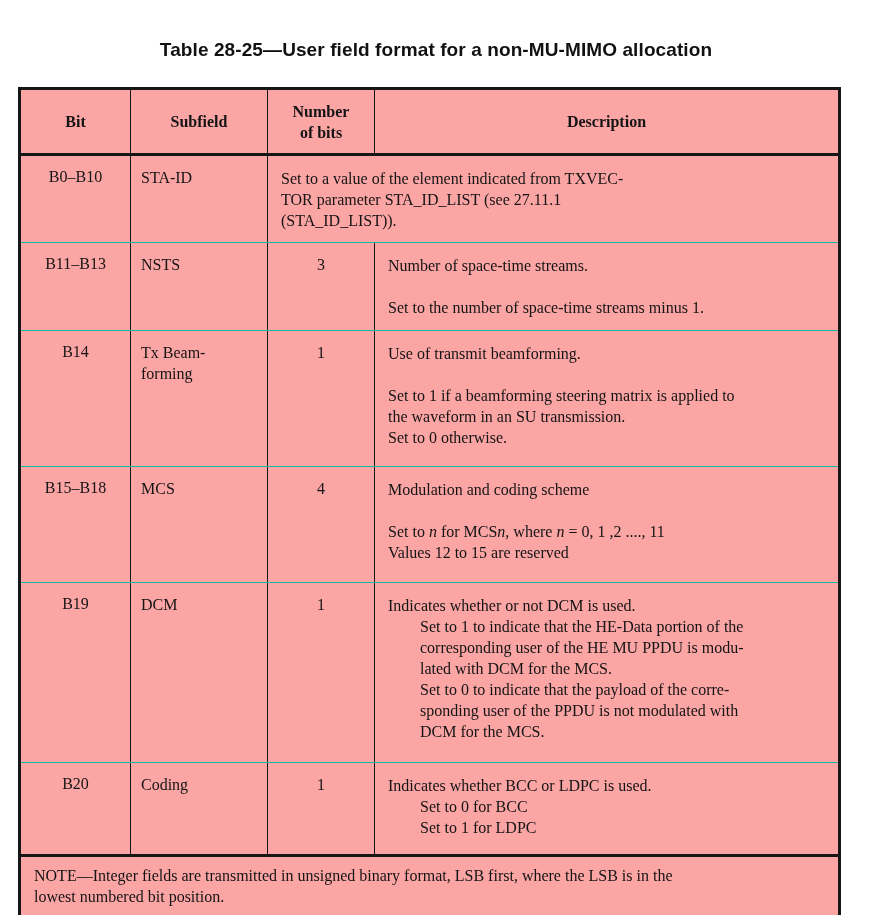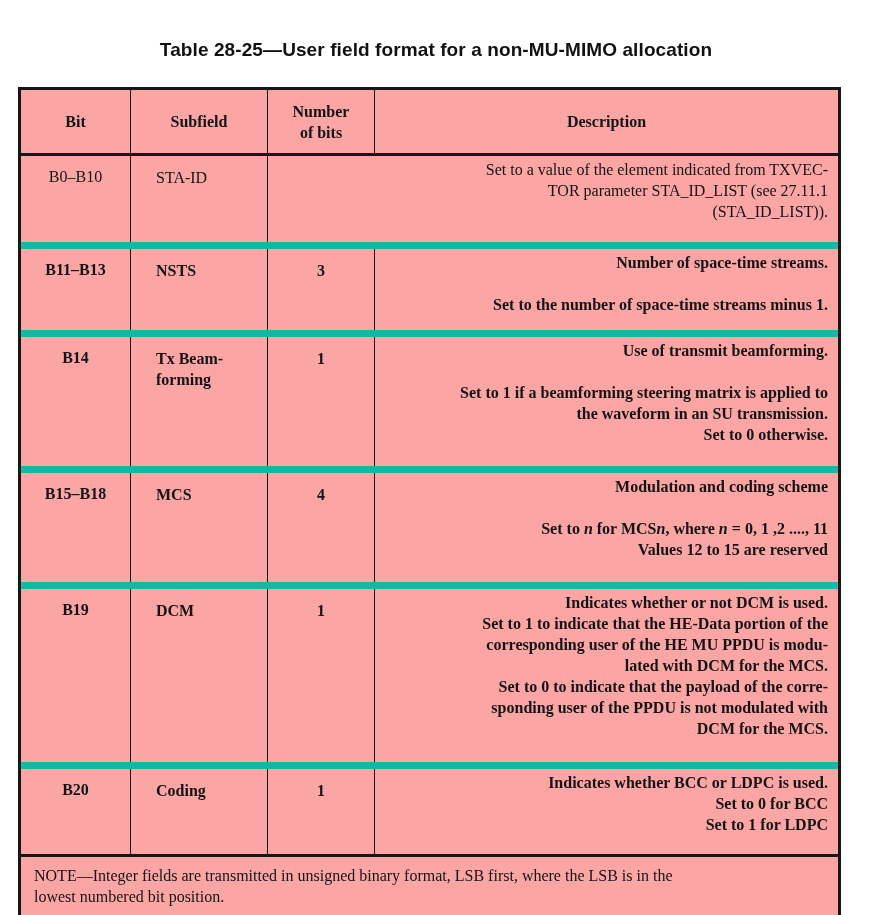--- a/index.html
+++ b/index.html
@@ -26,32 +26,32 @@
   .table {
     position: absolute;
     left: 18px;
     top: 60px;
     width: 823px;
     border: 3px solid #161616;
     background: #fca5a5;
   }
   .trow { display: flex; align-items: stretch; }
   .header-row { border-bottom: 3px solid #161616; height: 66px; }
-  .body-row + .body-row { border-top: 7px solid #14b8a6; font-weight: bold; }
+  .body-row + .body-row { border-top: 1px solid #14b8a6; }
   .note-row { border-top: 3px solid #161616; min-height: 58px; }
   .cell {
     white-space: pre-wrap;
     font-size: 16px;
     line-height: 21px;
   }
   .cell + .cell { border-left: 1px solid #161616; }
   .c-bit   { width: 109px; text-align: center; padding: 10px 4px 8px; }
-  .c-sub   { width: 137px; padding: 11px 8px 8px 25px; }
+  .c-sub   { width: 137px; padding: 11px 8px 8px 10px; }
   .c-num   { width: 107px; text-align: center; padding: 11px 4px 8px; }
-  .c-desc  { flex: 1; padding: 3px 10px 8px 13px; text-align: right; }
+  .c-desc  { flex: 1; padding: 12px 10px 8px 13px; }
   .header-row .cell {
     display: flex;
     align-items: center;
     justify-content: center;
     text-align: center;
     font-weight: bold;
     padding: 0 4px;
   }
   .r1 { min-height: 86px; }
   .r2 { min-height: 88px; }

